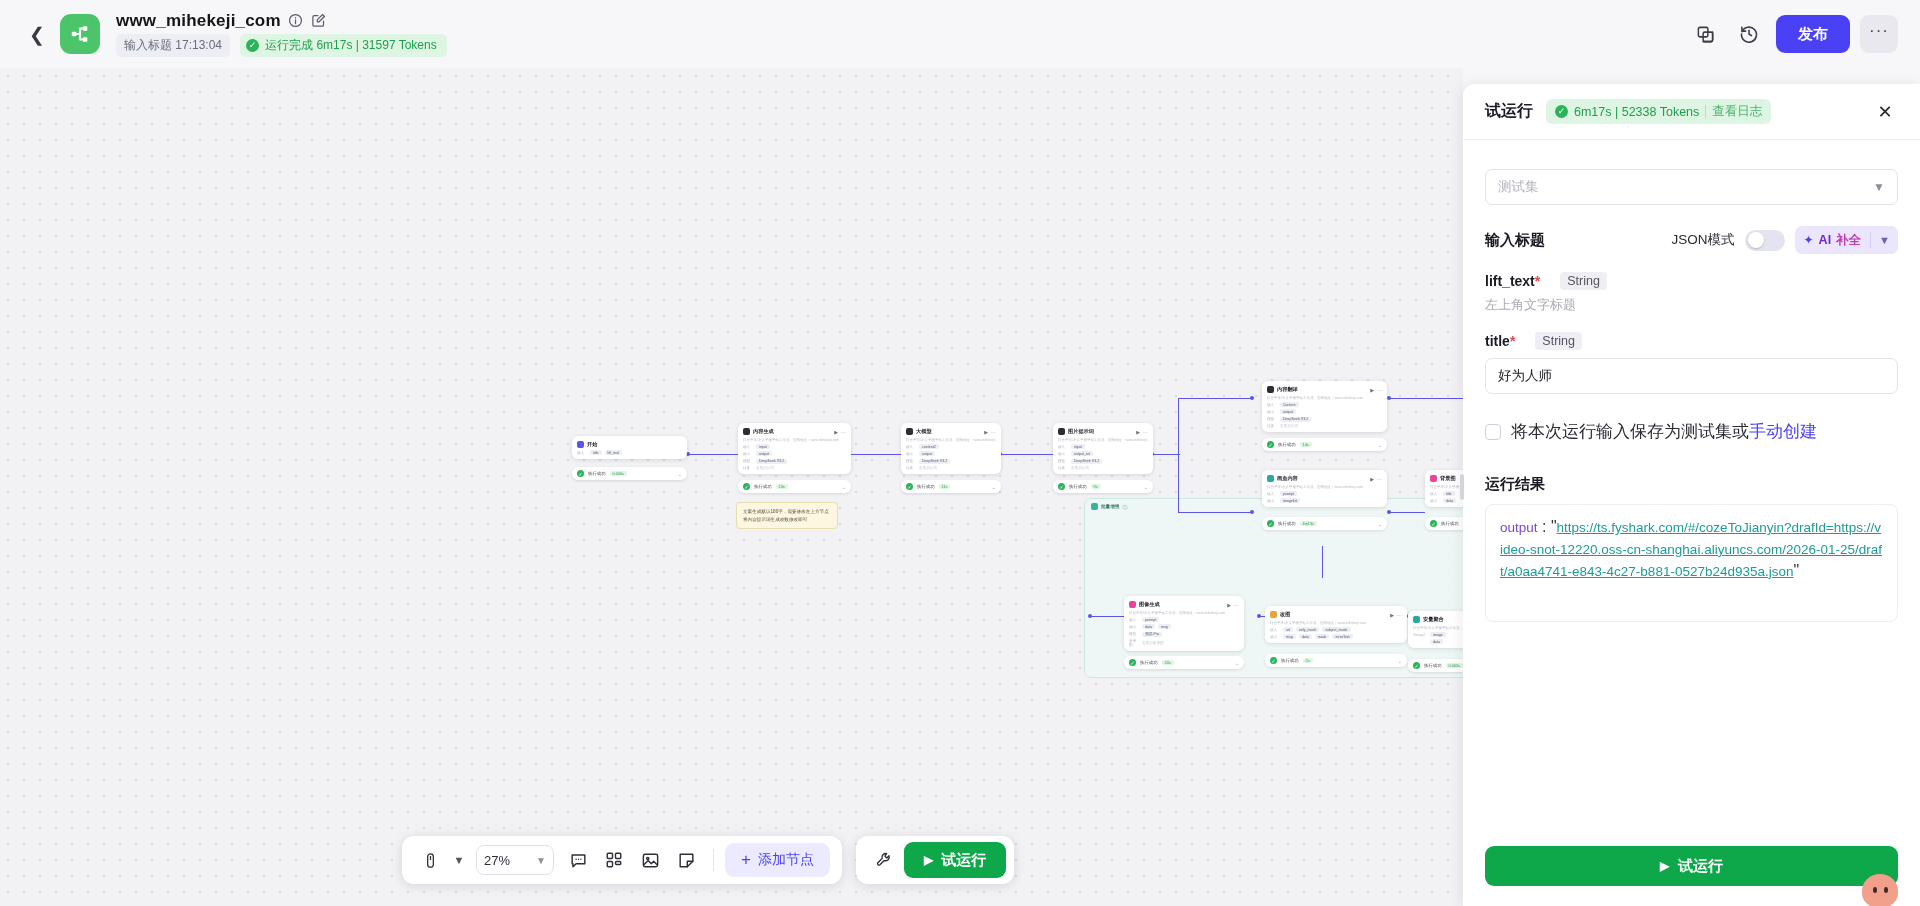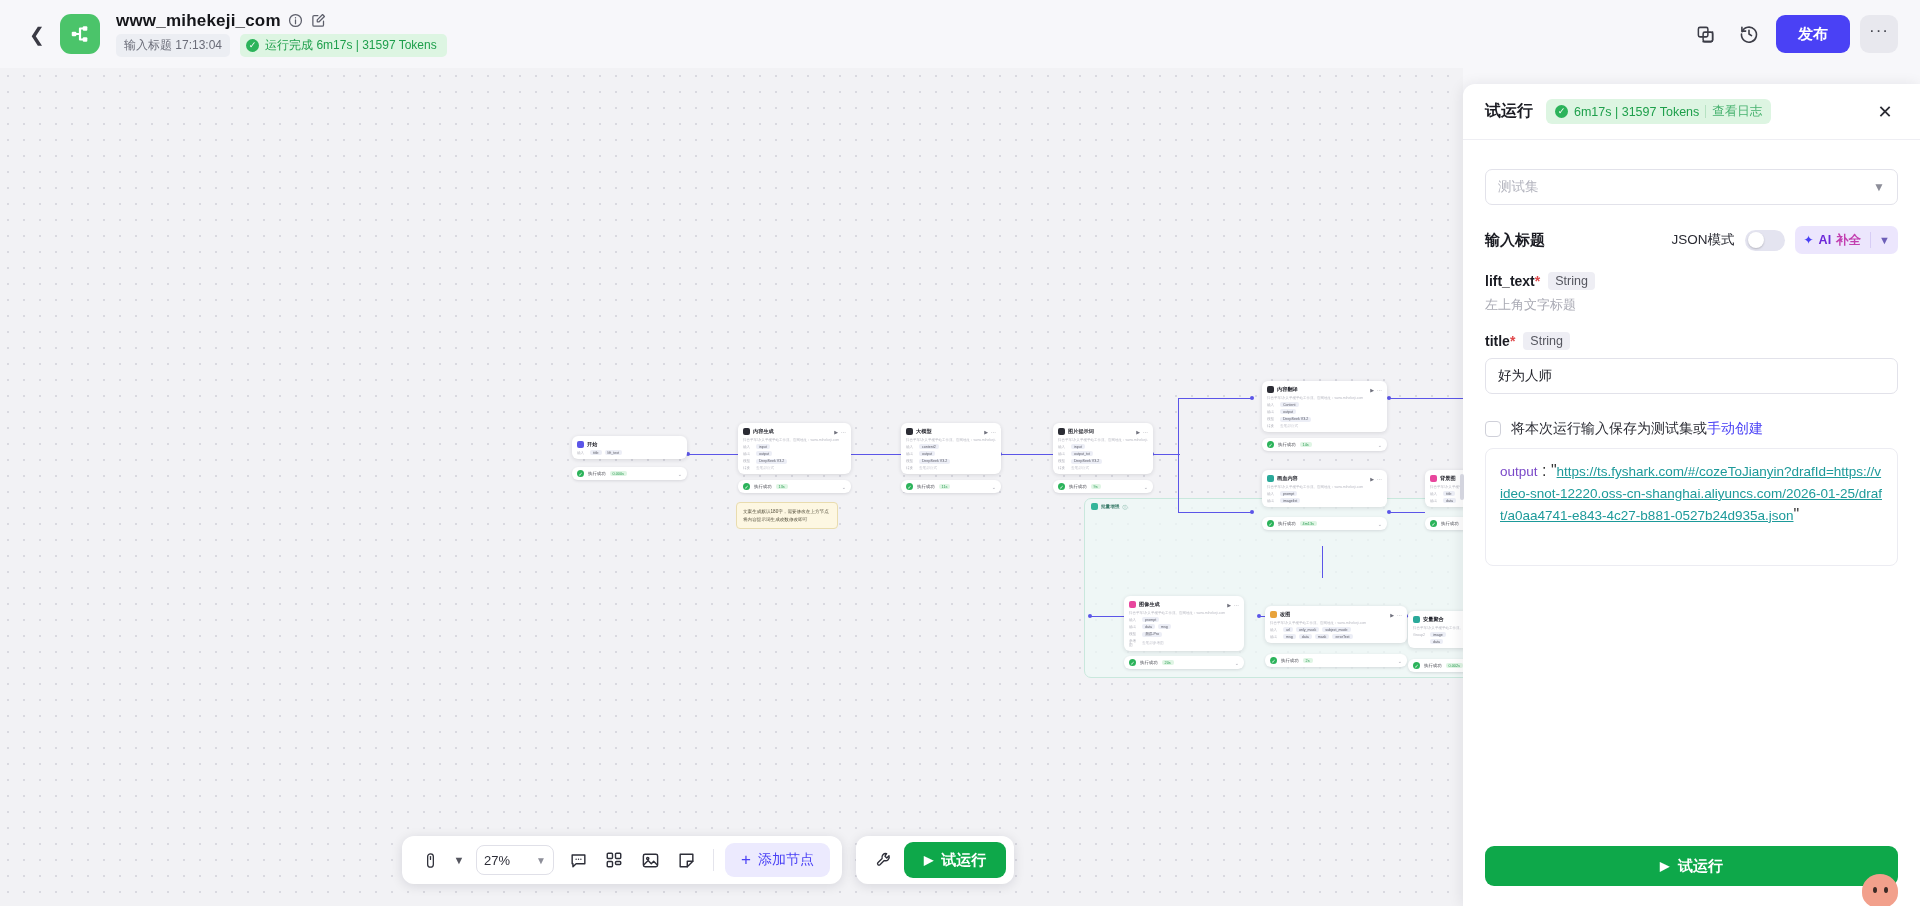--- a/index.html
+++ b/index.html
@@ -205,39 +205,39 @@
   .ai-btn .lbl {
     display: flex; align-items: center; gap: 5px; padding: 0 9px; font-size: 12.5px;
     font-weight: bold;
   }
   .ai-btn .lbl .ai { color: #6d28d9; }
   .ai-btn .lbl .bq { color: #c23fb0; }
   .ai-btn .sep { width: 1px; height: 16px; background: #d7cdf6; }
   .ai-btn .cv { padding: 0 8px; color: #6d5fb8; font-size: 11px; }
 
   .field { margin-top: 18px; }
-  .field-name { display: flex; align-items: center; gap: 8px; }
+  .field-name { display: flex; align-items: center; gap: 20px; }
   .fname { font-size: 14px; font-weight: bold; color: #1a1b22; }
   .fname .req { color: #e0484b; }
   .ftype {
     background: #eeeef4; border-radius: 4px; padding: 2px 7px;
     font-size: 12.5px; color: #55565f;
   }
   .fdesc { font-size: 13px; color: #a9aab4; margin-top: 6px; }
   .finput {
     margin-top: 8px; width: 100%; height: 36px; border: 1px solid #e2e2ea;
     border-radius: 7px; padding: 0 12px; font-size: 13.5px; color: #22232b;
     font-family: "Liberation Sans", sans-serif; outline: none; background: #fff;
   }
   .chk-row { display: flex; align-items: center; gap: 10px; margin-top: 26px; }
   .chk {
     width: 16px; height: 16px; border: 1px solid #cfd0d9; border-radius: 4px;
     cursor: pointer; flex: none; background: #fff;
   }
-  .chk-lbl { font-size: 14px; color: #2a2b33; }
+  .chk-lbl { font-size: 17px; color: #2a2b33; }
   .chk-lbl a { color: #4a41f5; text-decoration: none; cursor: pointer; }
   .res-title { font-size: 15px; font-weight: bold; color: #1a1b22; margin-top: 32px; }
   .out-title {
     font-size: 14px; font-weight: bold; color: #1a1b22; margin-top: 17px;
     display: flex; align-items: center; gap: 7px;
   }
   .out-box {
     margin-top: 10px; border: 1px solid #ececf2; border-radius: 8px;
     padding: 12px 14px; min-height: 118px; background: #fff;
   }
@@ -724,21 +724,21 @@
     </div>
   </div>
 
   <div id="panel">
     <div class="panel-grab"></div>
 
     <div class="panel-hd">
       <span class="panel-title">试运行</span>
       <span class="tok-pill">
         <span class="check-dot">✓</span>
-        <span>6m17s | 31597 Tokens</span>
+        <span>6m17s | 52338 Tokens</span>
         <span class="tok-sep"></span>
         <span class="tok-link">查看日志</span>
       </span>
       <span class="panel-x">✕</span>
     </div>
 
     <div class="panel-body">
 
       <div class="select-box">
         <span class="select-ph">测试集</span>
@@ -778,20 +778,21 @@
         <input class="finput" value="好为人师" style="">
       </div>
 
       <div class="chk-row">
         <span class="chk"></span>
         <span class="chk-lbl">
           <span>将本次运行输入保存为测试集或</span><a>手动创建</a>
         </span>
       </div>
 
+      <div class="res-title">运行结果</div>
 
 
       <div class="out-box">
         <span class="out-key">output</span><span class="out-q"> : "</span><span class="out-link">https://ts.fyshark.com/#/cozeToJianyin?drafId=https://video-snot-12220.oss-cn-shanghai.aliyuncs.com/2026-01-25/draft/a0aa4741-e843-4c27-b881-0527b24d935a.json</span><span class="out-q">"</span>
       </div>
     </div>
 
     <div class="panel-ft">
       <button class="run-btn-lg">
         <span style="font-size:12px;">▶</span>

